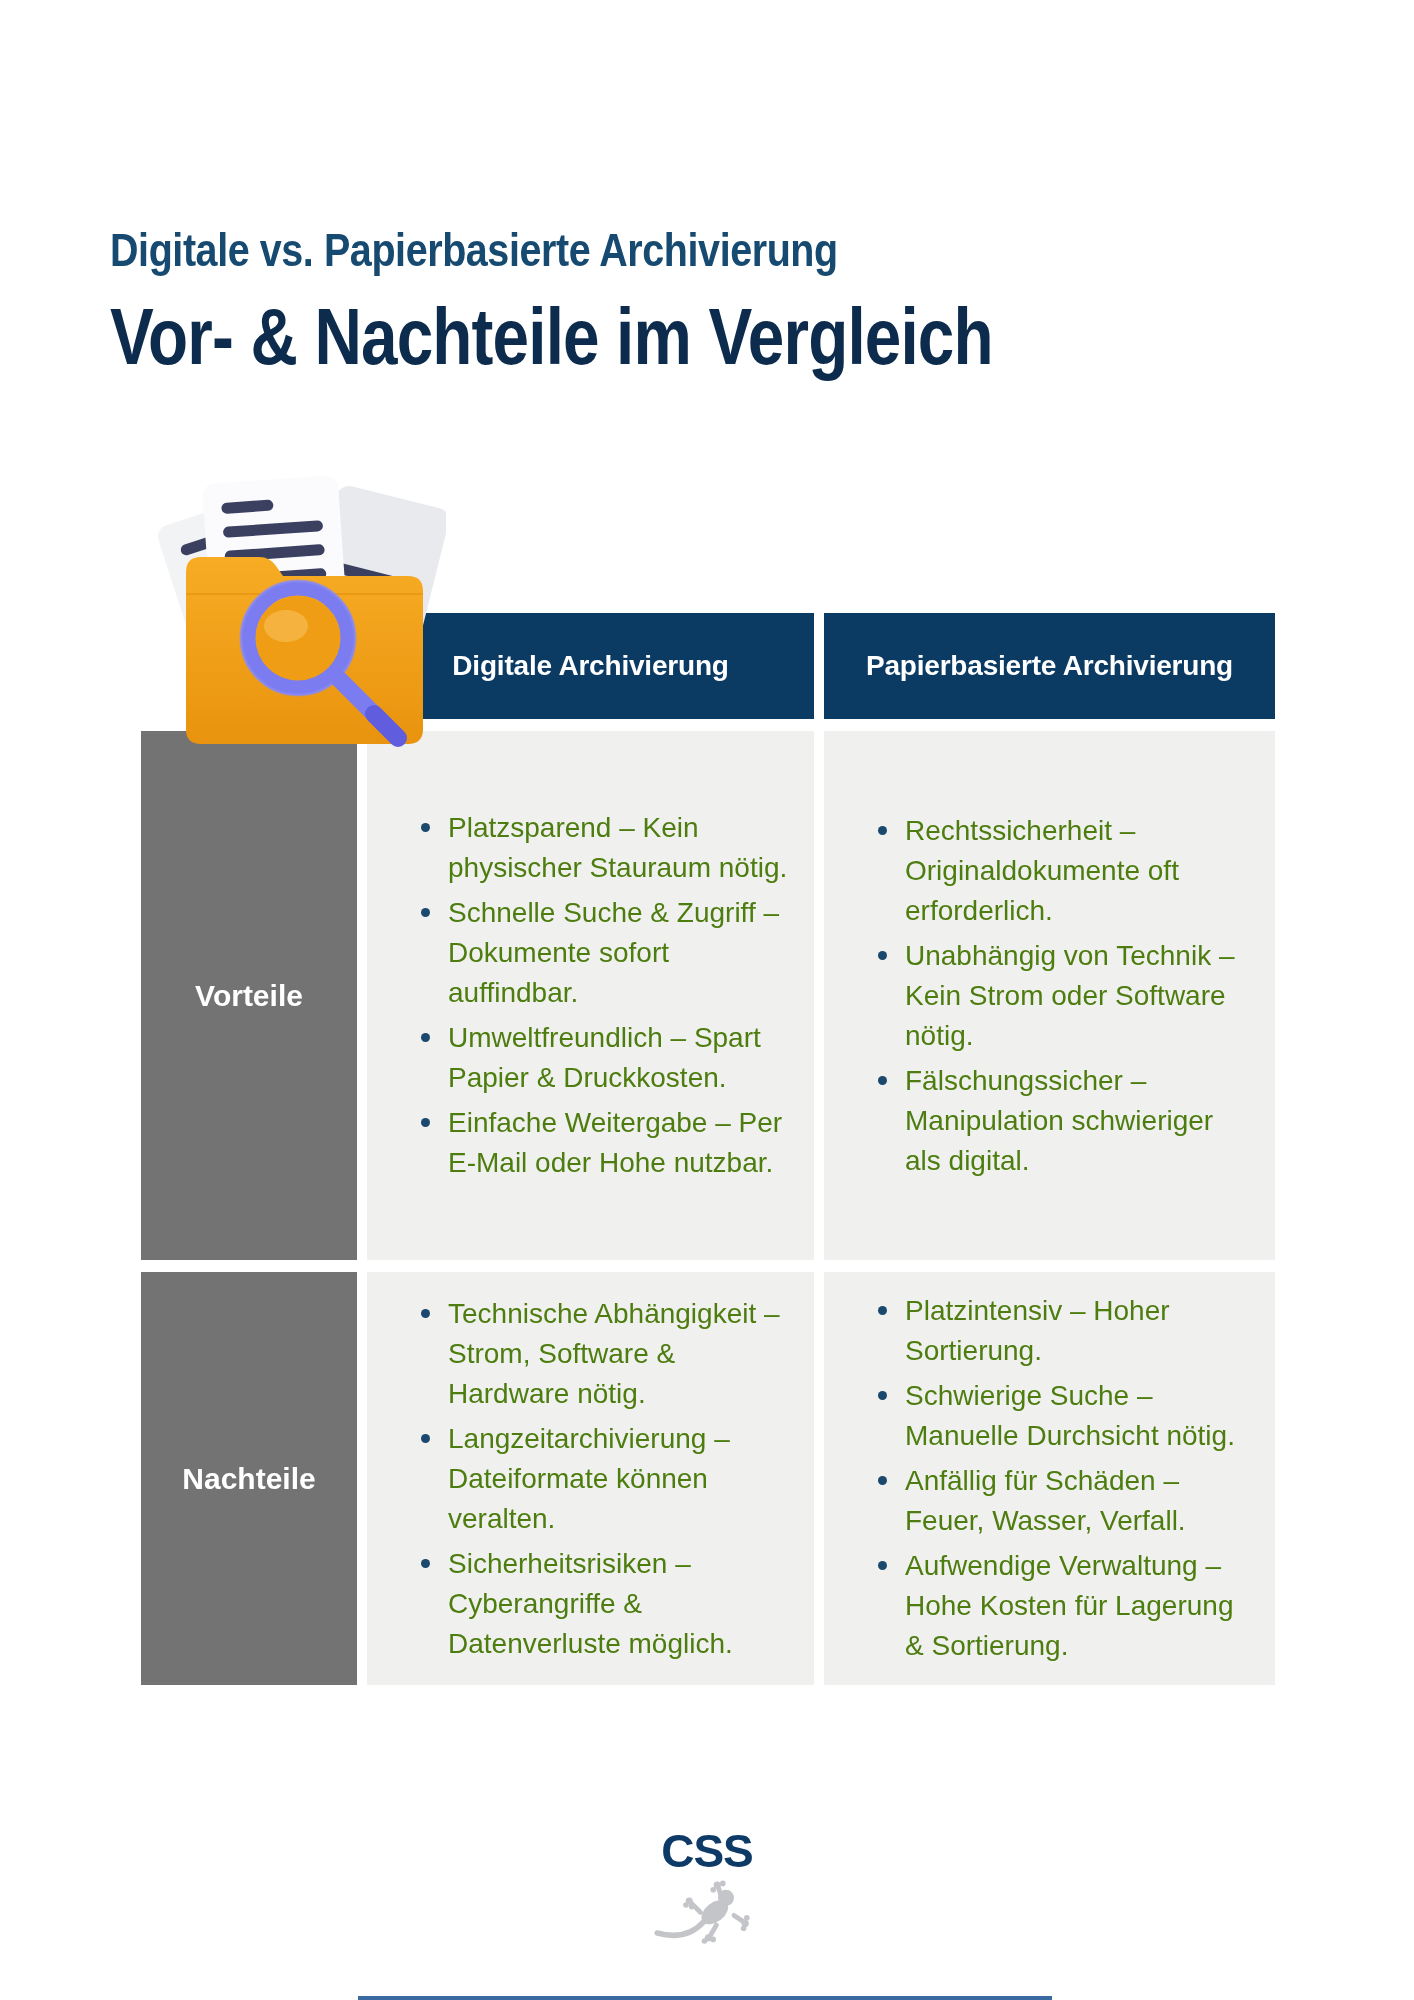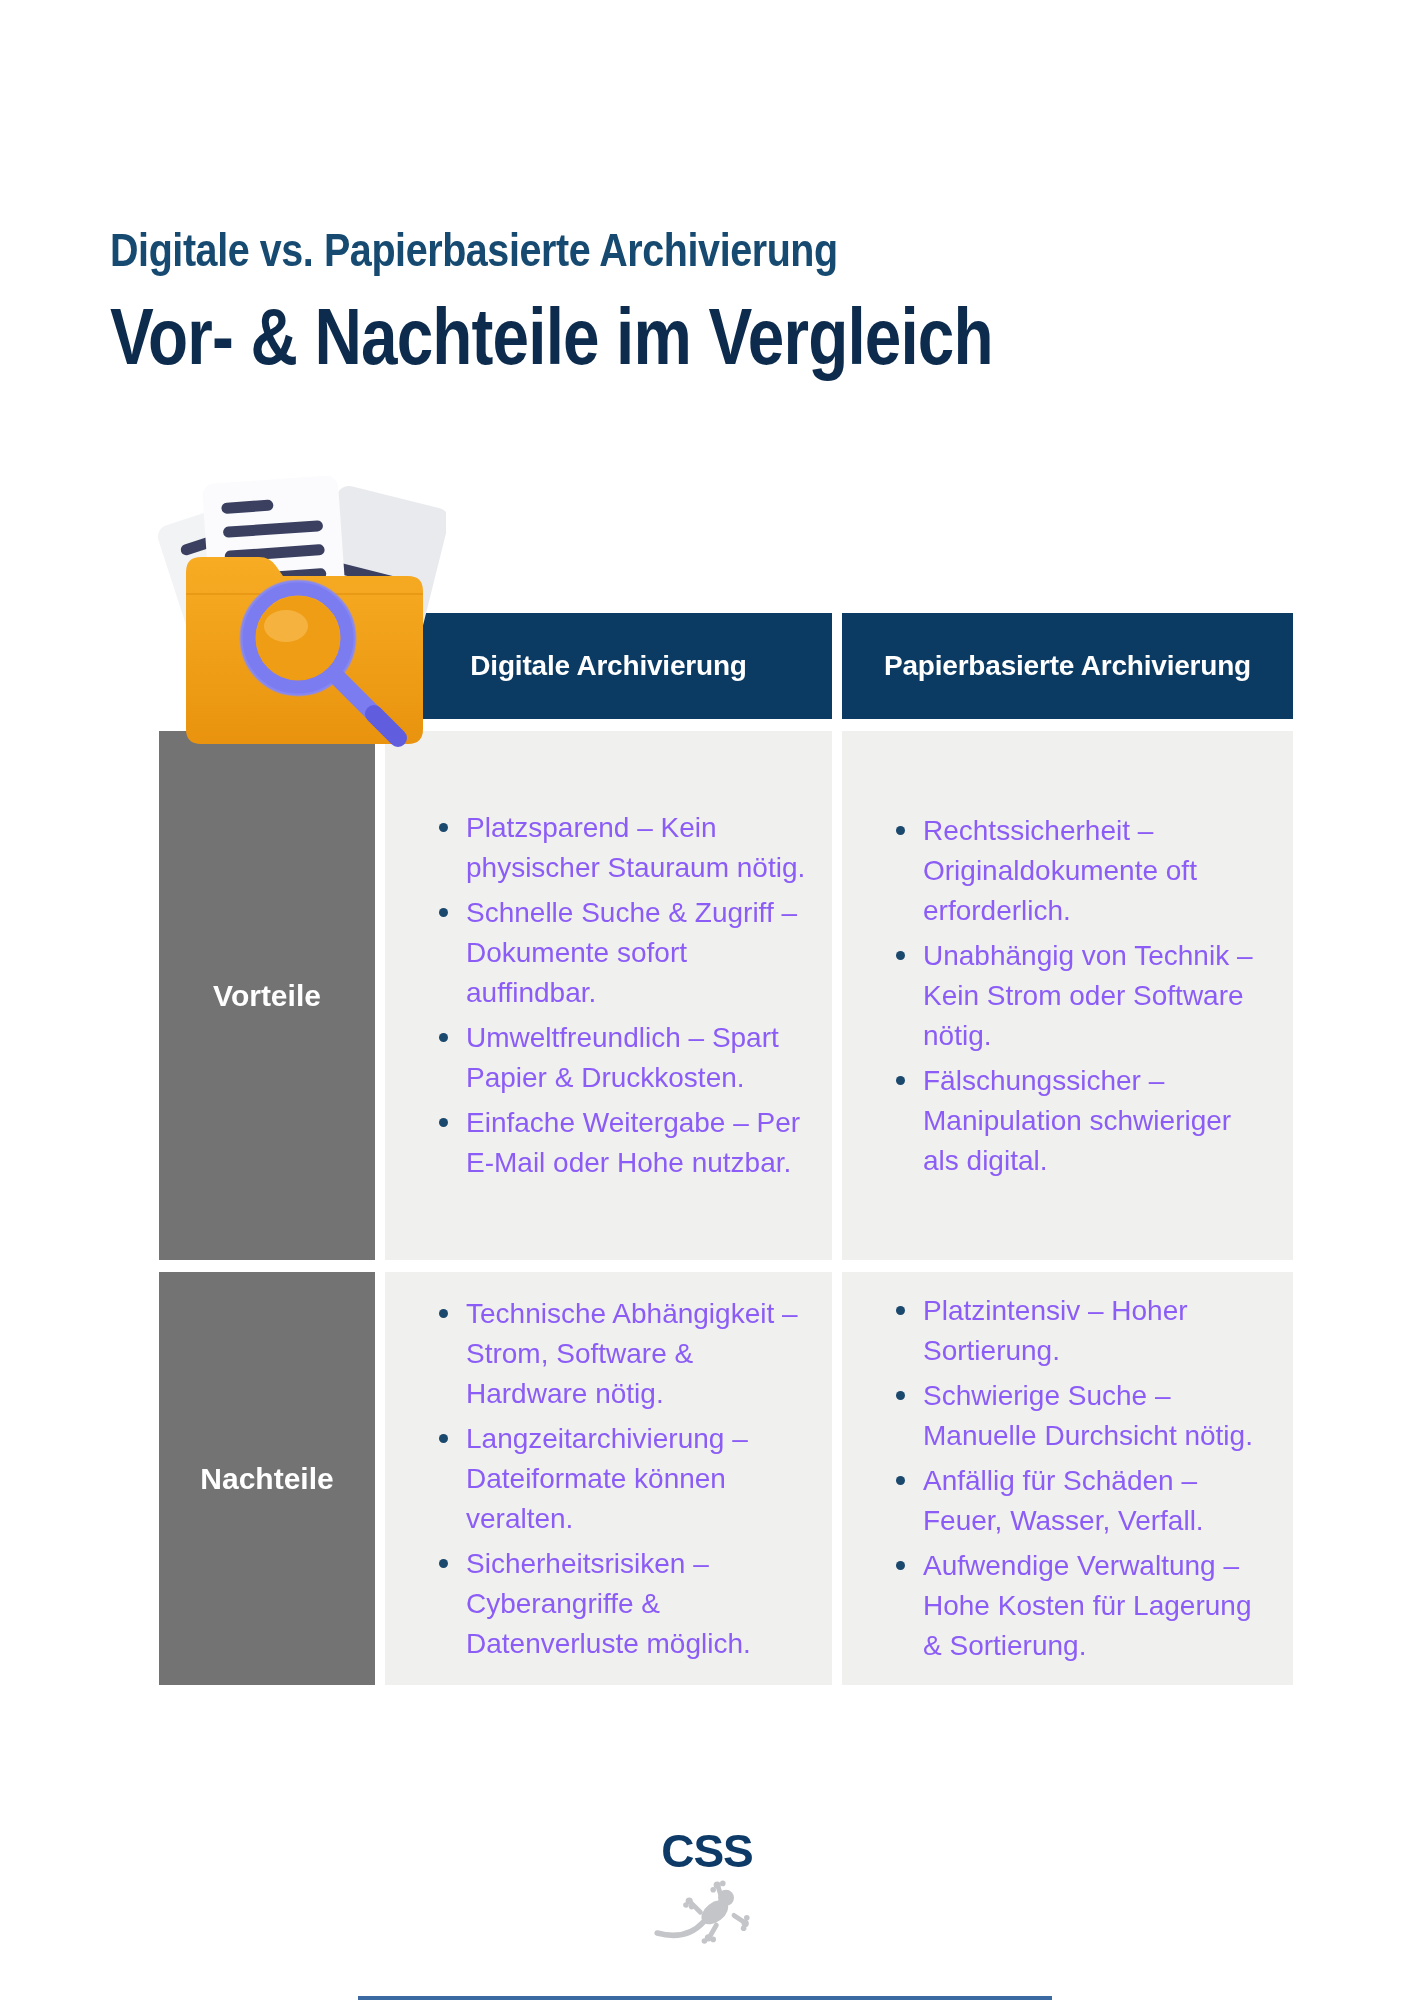--- a/index.html
+++ b/index.html
@@ -50,21 +50,21 @@
     left: 146px;
     top: 476px;
     width: 300px;
     height: 272px;
     z-index: 5;
   }
 
   
   .comparison-grid {
     position: absolute;
-    left: 159px;
+    left: 141px;
     top: 613px;
     display: grid;
     grid-template-columns: 216px 447px 451px;
     grid-template-rows: 106px 529px 413px;
     column-gap: 10px;
     row-gap: 12px;
   }
   .corner-spacer { background: transparent; }
   .col-header {
     background: #0b3a63;
@@ -81,21 +81,21 @@
     background: #737373;
     color: #ffffff;
     display: flex;
     align-items: center;
     justify-content: center;
     font-size: 30px;
     font-weight: 700;
   }
   .cell {
     background: #f0f0ee;
-    color: #8b5cf6;
+    color: #4d7c0f;
     display: flex;
     flex-direction: column;
     justify-content: center;
   }
   .cell ul {
     list-style: none;
     margin: 0;
     padding: 0 24px 0 52px;
     font-size: 28px;
     line-height: 40px;

